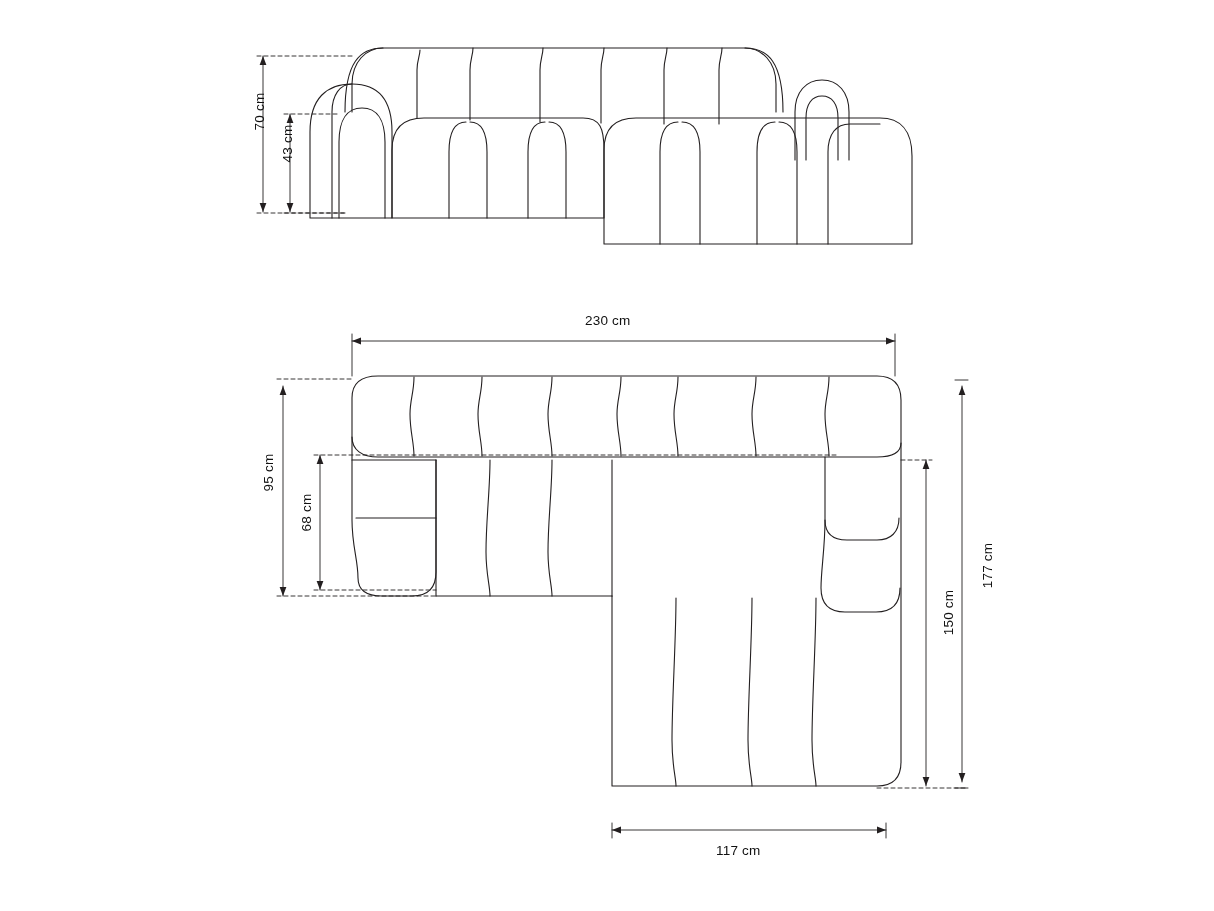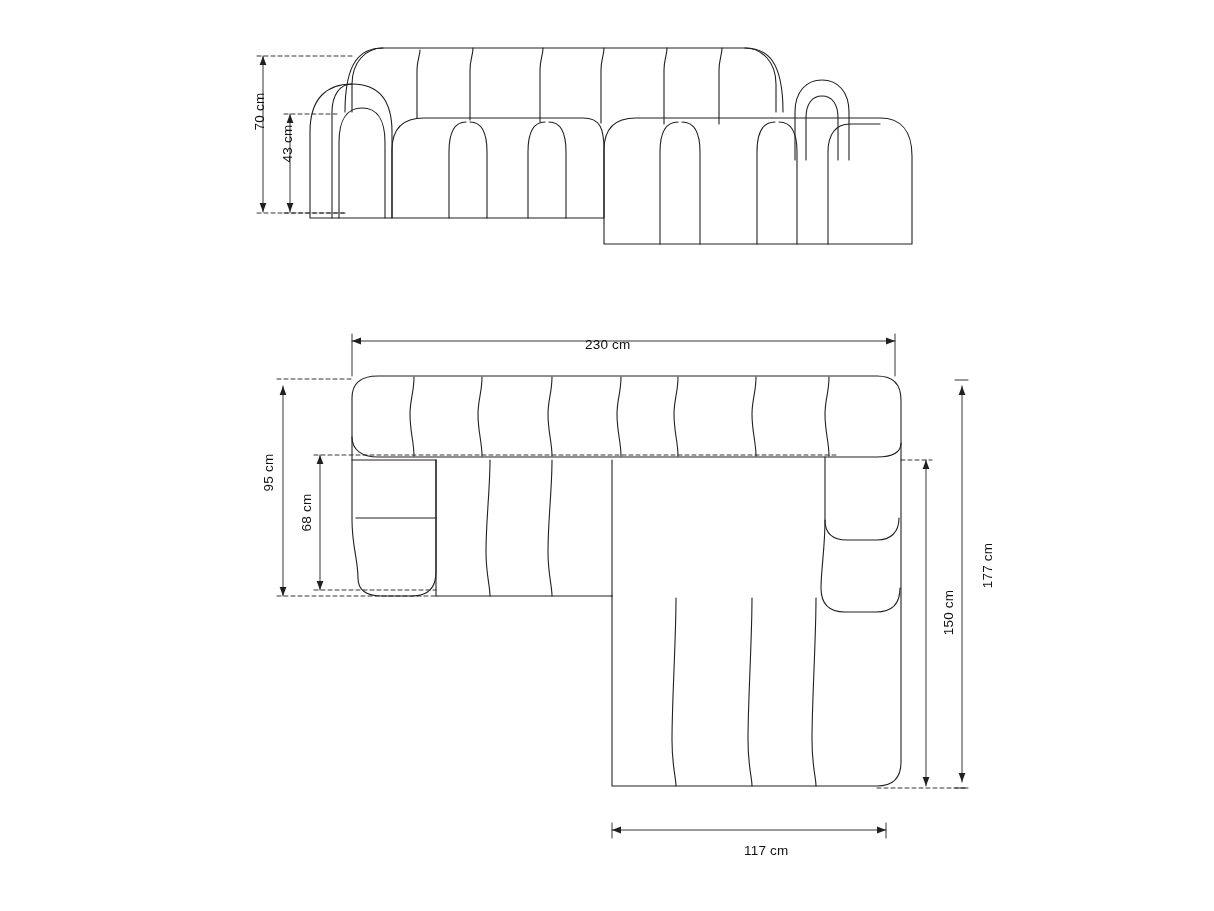--- a/index.html
+++ b/index.html
@@ -214,25 +214,25 @@
           <line x1="886" y1="823" x2="886" y2="838"></line>
         </g>
       </g>
     </g>
   </svg>
 
   <div class="dim-label vert" style="left:224px; top:104px; width:70px; text-align:center;">70 cm</div>
 
   <div class="dim-label vert" style="left:252px; top:136px; width:70px; text-align:center;">43 cm</div>
 
-  <div class="dim-label" style="left:585px; top:313px;margin-top:24px;">230 cm</div>
+  <div class="dim-label" style="left:585px; top:313px;">230 cm</div>
 
   <div class="dim-label vert" style="left:233px; top:465px; width:70px; text-align:center;">95 cm</div>
 
   <div class="dim-label vert" style="left:271px; top:505px; width:70px; text-align:center;">68 cm</div>
 
   <div class="dim-label vert" style="left:947px; top:558px; width:80px; text-align:center;">177 cm</div>
 
   <div class="dim-label vert" style="left:908px; top:605px; width:80px; text-align:center;">150 cm</div>
 
-  <div class="dim-label" style="left:744px; top:843px;">117 cm</div>
+  <div class="dim-label" style="left:716px; top:843px;">117 cm</div>
 
 </div>
 
 </body></html>

